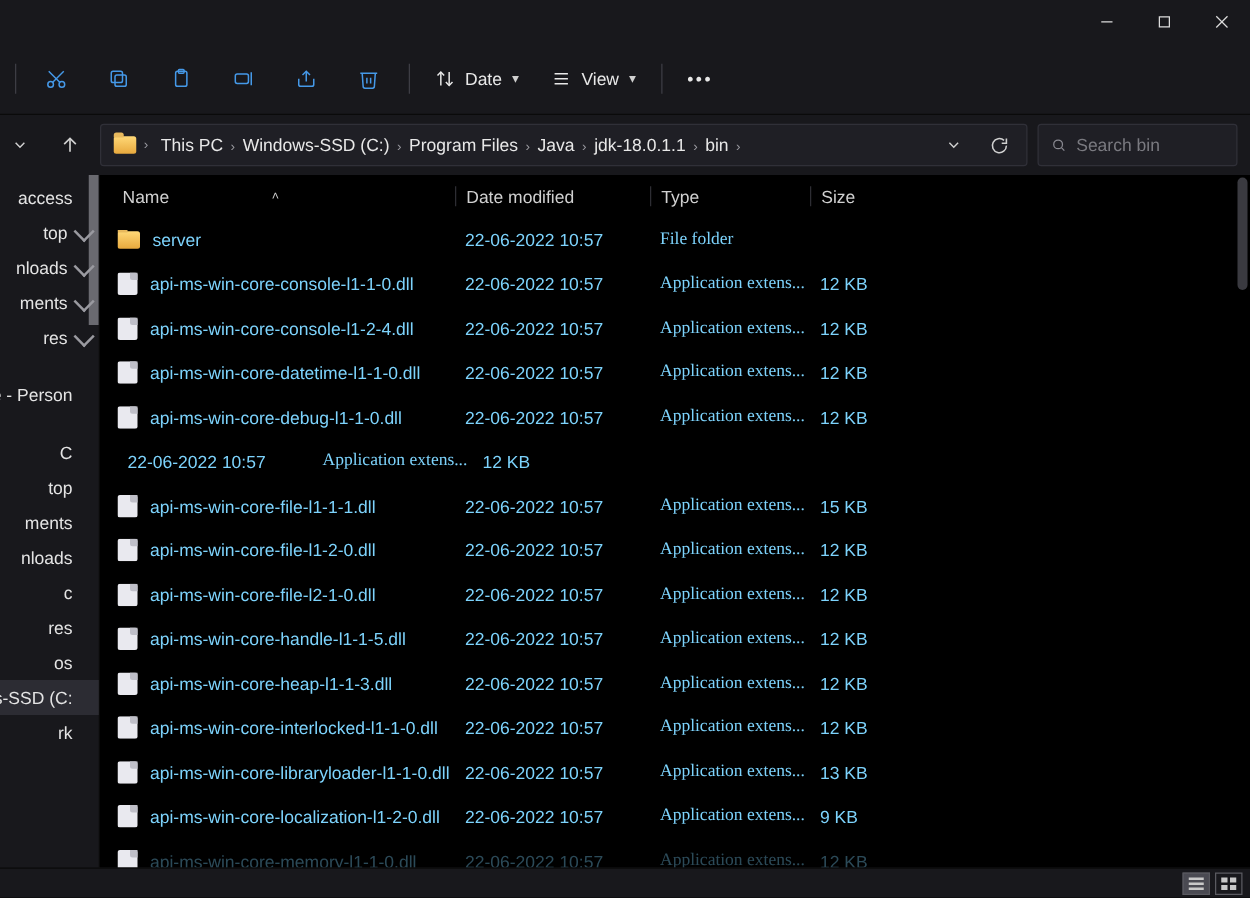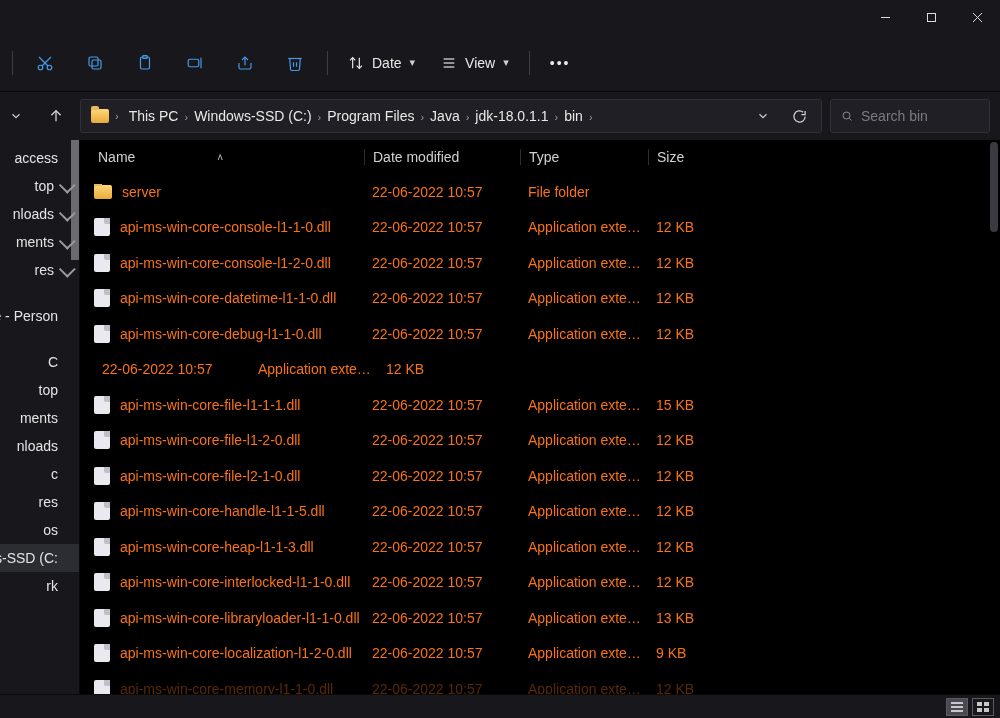--- a/index.html
+++ b/index.html
@@ -49,24 +49,24 @@
   .headers { display: flex; align-items: center; height: 34px; color: #d0d0d0; font-size: 14px; padding-left: 14px; }
   .headers .col { display: flex; align-items: center; gap: 26px; }
   .headers .h-name { width: 270px; padding-left: 4px; }
   .headers .h-date { width: 156px; border-left: 1px solid #2d2d33; padding-left: 8px; }
   .headers .h-type { width: 128px; border-left: 1px solid #2d2d33; padding-left: 8px; }
   .headers .h-size { width: 90px;  border-left: 1px solid #2d2d33; padding-left: 8px; }
   .headers .h-end { border-left: 1px solid #2d2d33; padding-left: 8px; flex: 1; }
   .headers .sort-caret { color: #cfcfcf; font-size: 10px; margin-left: 56px; }
 
   .rows { flex: 1; overflow: hidden; padding-left: 14px; }
-  .row { display: flex; align-items: center; height: 35.5px; color: #f97316; }
+  .row { display: flex; align-items: center; height: 35.5px; color: #7dd3fc; }
   .row .c-name { width: 270px; display: flex; align-items: center; gap: 10px; white-space: nowrap; overflow: hidden; }
   .row .c-date { width: 156px; padding-left: 8px; }
-  .row .c-type { width: 128px; padding-left: 8px; white-space: nowrap; overflow: hidden; text-overflow: ellipsis; }
+  .row .c-type { width: 128px; padding-left: 8px; white-space: nowrap; overflow: hidden; text-overflow: ellipsis; font-family: Liberation Serif, serif; }
   .row .c-size { width: 90px;  padding-left: 8px; text-align: left; padding-right: 12px; }
   .row.last .c-type, .row.last .c-date, .row.last .c-name span.txt, .row.last .c-size { opacity: .35; }
 
   
   .ico { width: 18px; height: 18px; display: inline-flex; align-items: center; justify-content: center; flex-shrink: 0; }
   .ico.folder { width: 18px; height: 14px; background: linear-gradient(#ffd877,#e8a93d); border-radius: 2px; position: relative; }
   .ico.folder::before { content: ""; position: absolute; top: -3px; left: 0; width: 8px; height: 4px; background: #e8b95d; border-radius: 2px 2px 0 0; }
   .ico.file { width: 16px; height: 18px; background: #e9e9ef; border-radius: 2px; position: relative; }
   .ico.file::after { content: ""; position: absolute; top: 0; right: 0; width: 6px; height: 6px; background: #bfbfc8; border-bottom-left-radius: 2px; }
 
@@ -268,21 +268,21 @@
               <span class="ico file"></span>
               <span class="txt">api-ms-win-core-console-l1-1-0.dll</span>
             </div>
             <div class="c-date">22-06-2022 10:57</div>
             <div class="c-type">Application extens...</div>
             <div class="c-size">12 KB</div>
           </div>
           <div class="row">
             <div class="c-name">
               <span class="ico file"></span>
-              <span class="txt">api-ms-win-core-console-l1-2-0.dll</span>
+              <span class="txt">api-ms-win-core-console-l1-2-4.dll</span>
             </div>
             <div class="c-date">22-06-2022 10:57</div>
             <div class="c-type">Application extens...</div>
             <div class="c-size">12 KB</div>
           </div>
           <div class="row">
             <div class="c-name">
               <span class="ico file"></span>
               <span class="txt">api-ms-win-core-datetime-l1-1-0.dll</span>
             </div>

